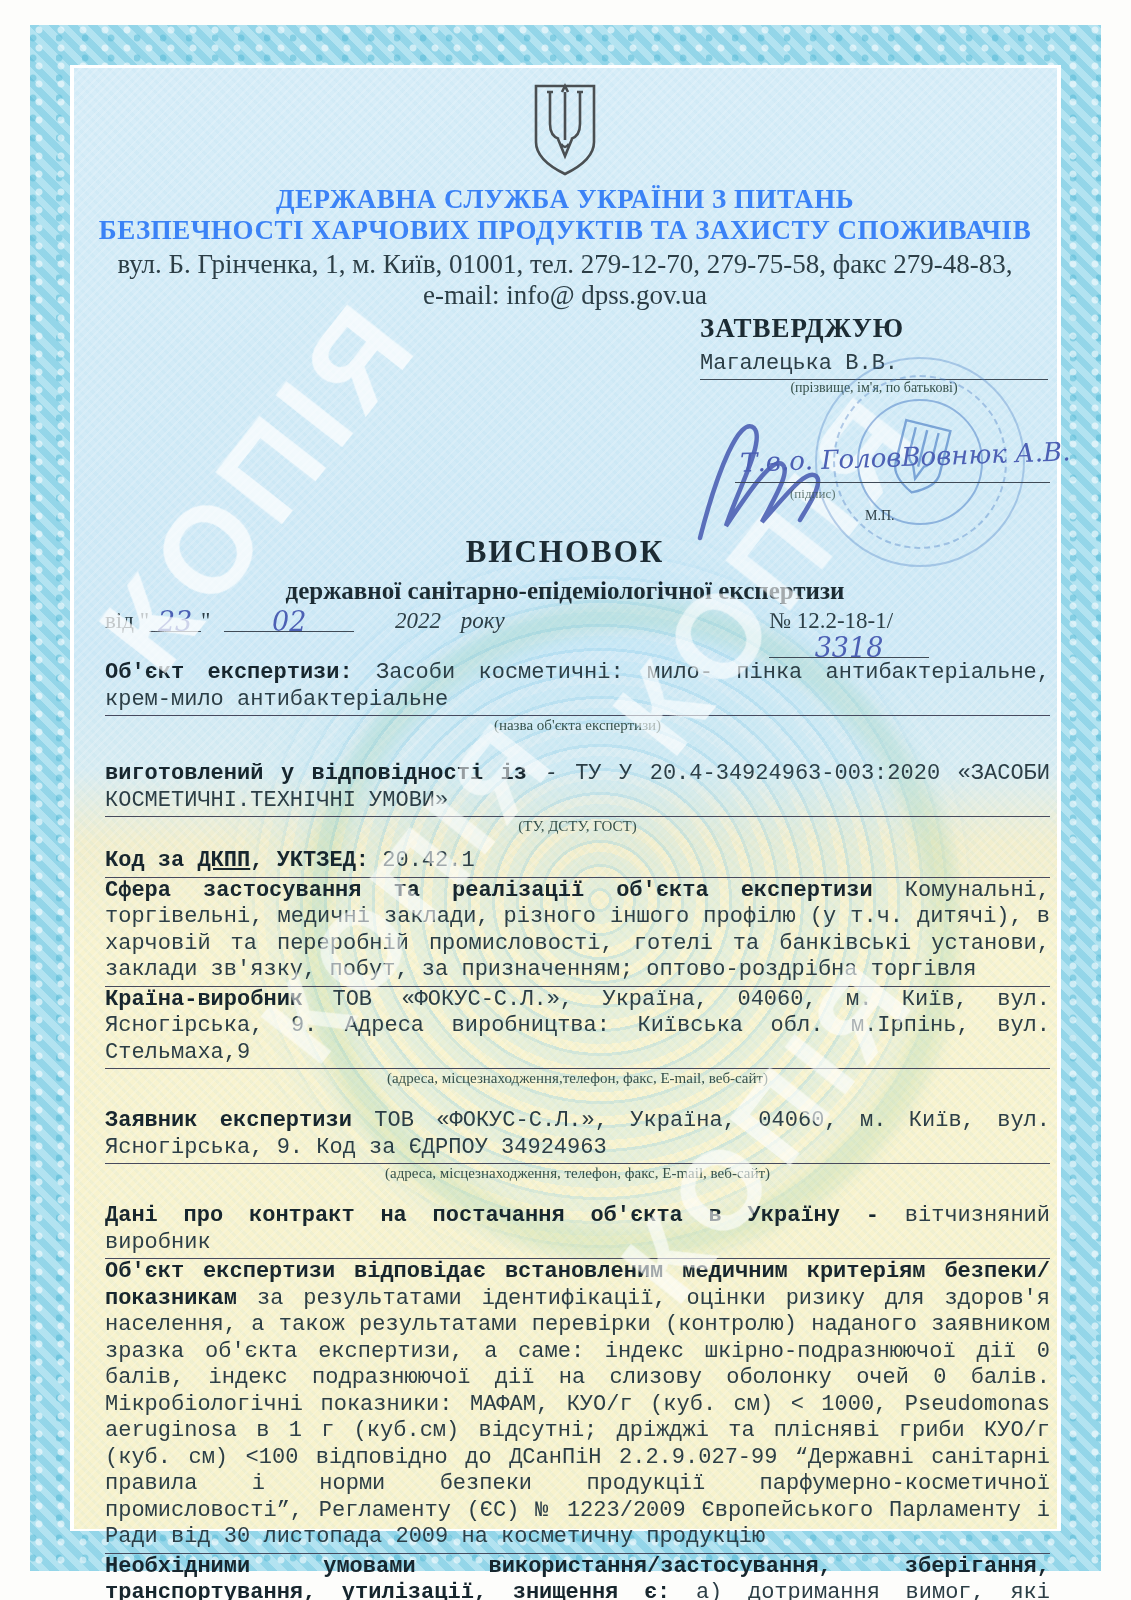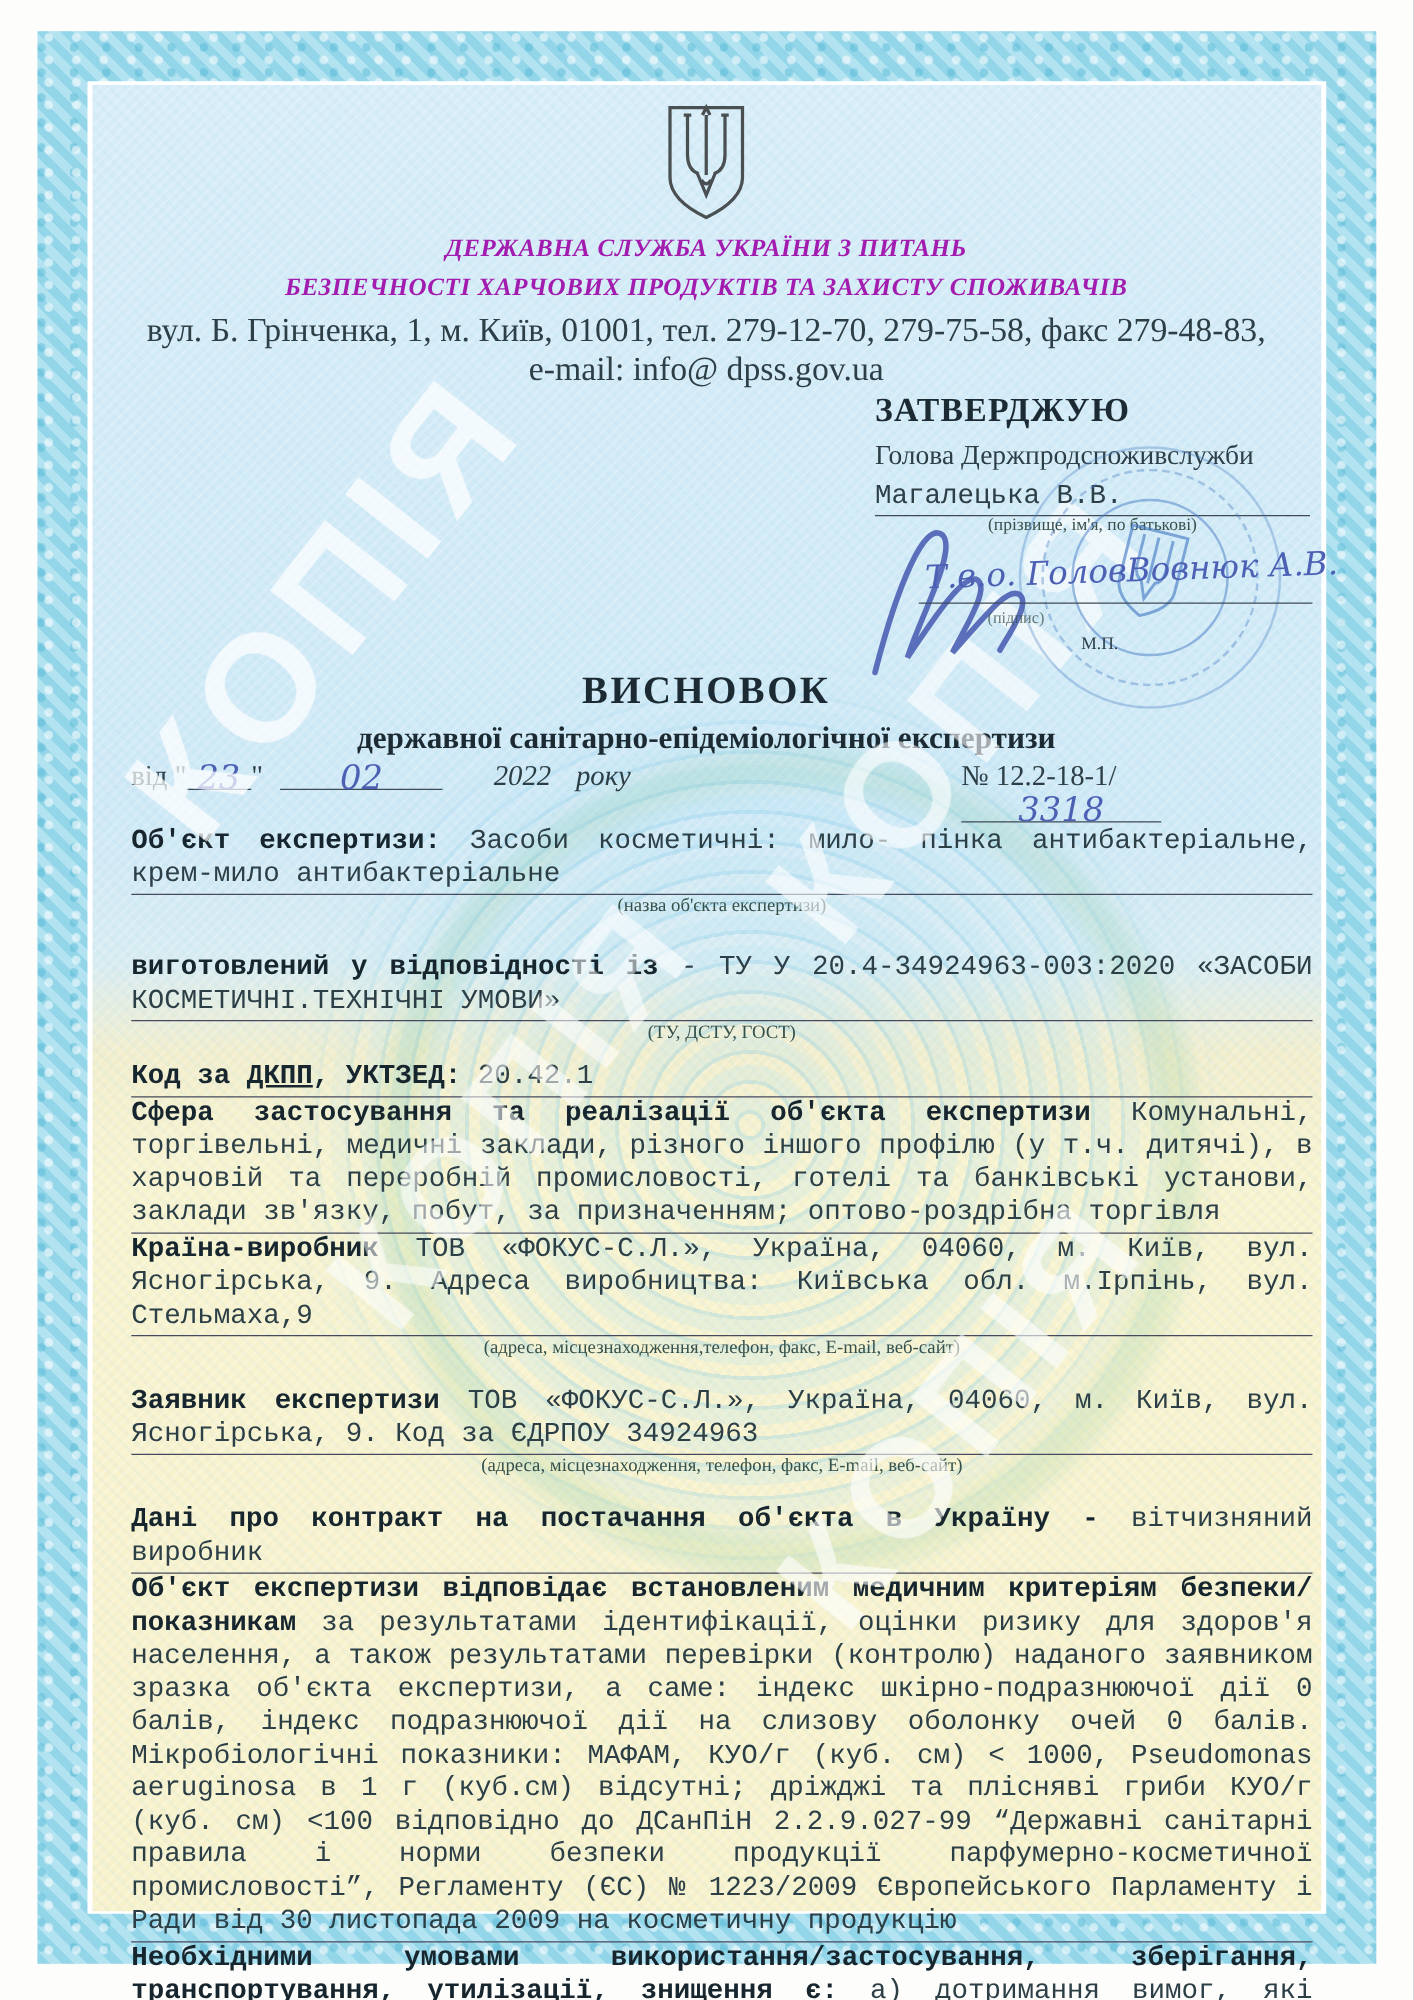--- a/index.html
+++ b/index.html
@@ -50,21 +50,21 @@
     transform:rotate(-52deg);transform-origin:center;pointer-events:none;z-index:6;
     filter:blur(.4px);
   }
   .wm1{left:45px;top:415px;font-size:122px;}
   .wm2{left:560px;top:505px;font-size:118px;color:rgba(255,255,255,.6);}
   .wm3{left:210px;top:825px;font-size:112px;color:rgba(255,255,255,.55);}
   .wm4{left:570px;top:1065px;font-size:112px;color:rgba(255,255,255,.6);}
   
   .hdr{position:absolute;left:90px;top:82px;width:950px;text-align:center;z-index:3;}
   .shield{display:block;margin:0 auto 6px auto;}
-  .org{font-weight:bold;font-size:20px;line-height:31px;color:#a21caf;letter-spacing:.5px;font-style:italic;}
+  .org{font-weight:bold;font-size:27px;line-height:31px;color:#3b82f6;letter-spacing:.5px;}
   .addr{font-size:27px;line-height:26px;margin-top:5px;color:#2c3e46;}
   
   .approve{position:absolute;left:700px;top:313px;width:348px;z-index:7;}
   .approve .big{font-weight:bold;font-size:27px;color:#1c2b33;letter-spacing:1px;}
   .approve .pos{font-size:22px;line-height:27px;margin-top:6px;}
   .hint{font-size:14px;color:#36514b;text-align:center;}
   .sig-area{position:absolute;left:640px;top:390px;width:440px;height:180px;z-index:8;}
   .sig-svg{position:absolute;left:48px;top:8px;}
   .hw{font-family:"DejaVu Serif",serif;font-style:italic;color:#4c60b4;}
   .sig-text{
@@ -128,21 +128,20 @@
       </g>
     </svg>
     <div class="org">ДЕРЖАВНА СЛУЖБА УКРАЇНИ З ПИТАНЬ</div>
     <div class="org">БЕЗПЕЧНОСТІ ХАРЧОВИХ ПРОДУКТІВ ТА ЗАХИСТУ СПОЖИВАЧІВ</div>
     <div class="addr">вул. Б. Грінченка, 1, м. Київ, 01001, тел. 279-12-70, 279-75-58, факс 279-48-83,</div>
     <div class="addr">e-mail: info@ dpss.gov.ua</div>
   </div>
 
   <div class="approve">
     <div class="big">ЗАТВЕРДЖУЮ</div>
-    <div class="pos">Голова Держпродспоживслужби</div>
     <div class="pos ruled" style="border-bottom:1.6px solid #3f4a56;">Магалецька В.В.</div>
     <div class="hint">(прізвище, ім'я, по батькові)</div>
   </div>
 
   <div class="wm wm1">КОПІЯ</div>
   <div class="wm wm2">КОПІЯ</div>
   <div class="wm wm3">КОПІЯ</div>
   <div class="wm wm4">КОПІЯ</div>
 
   <div class="stamp">

